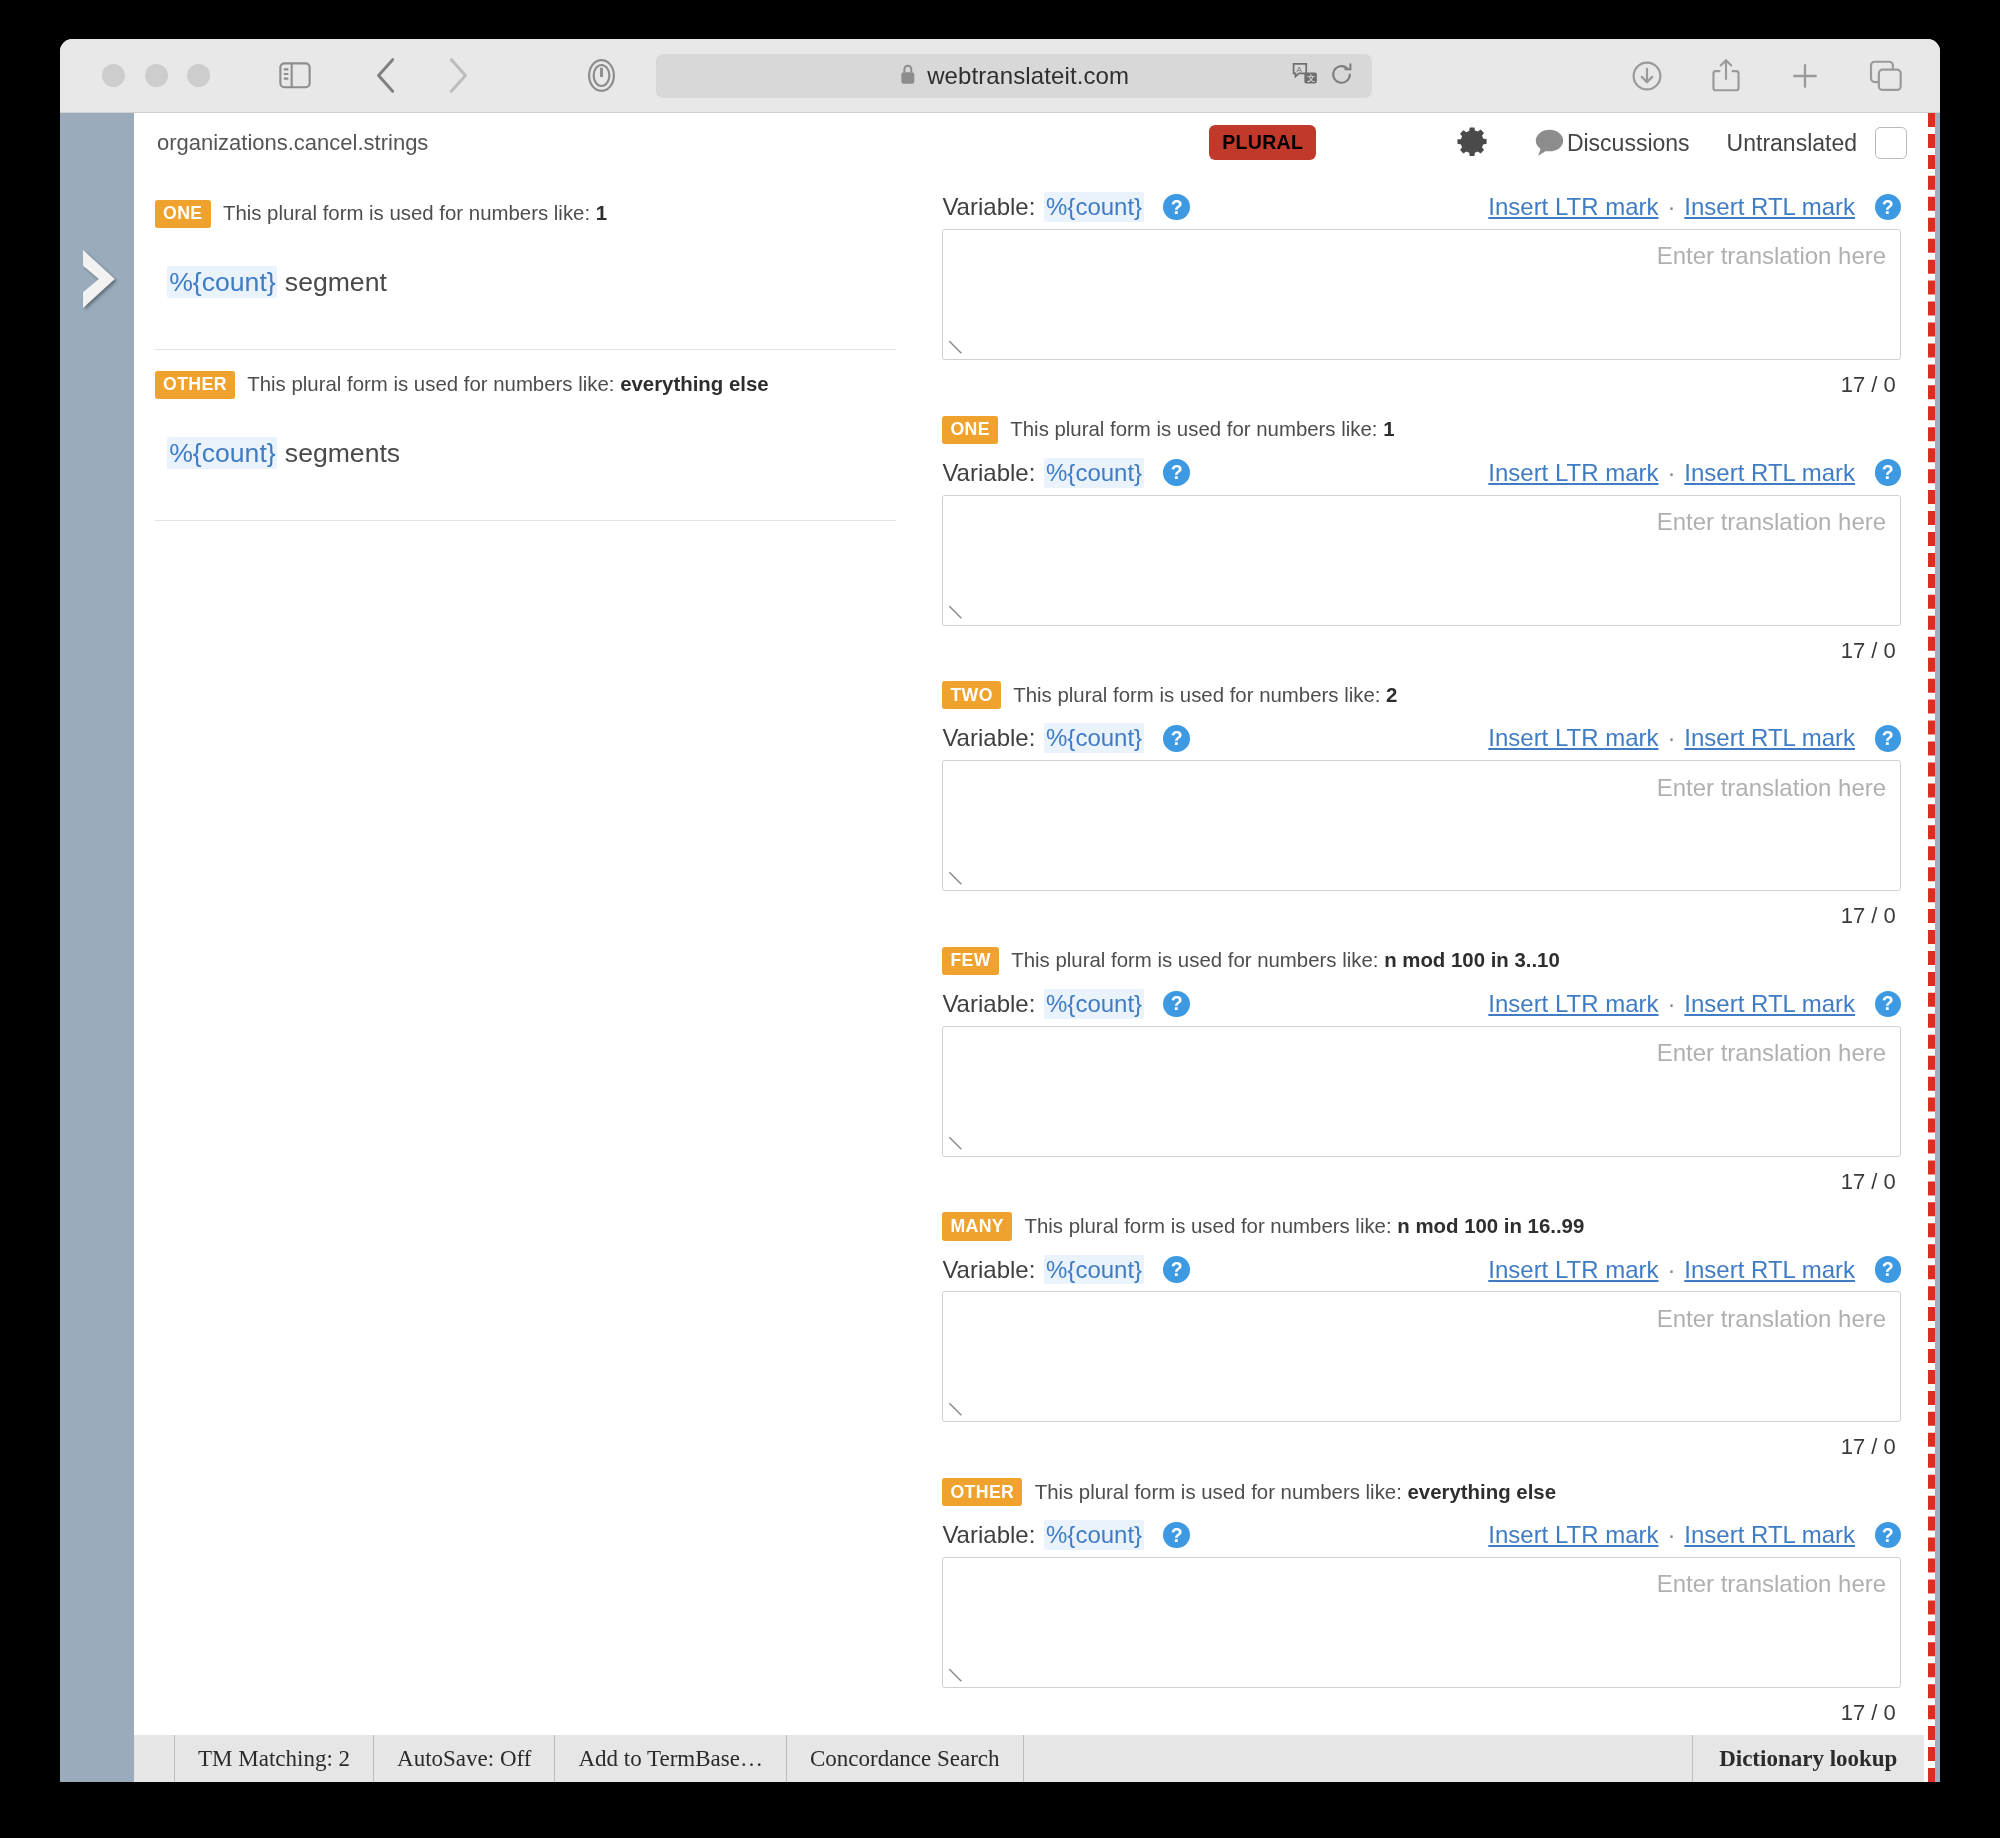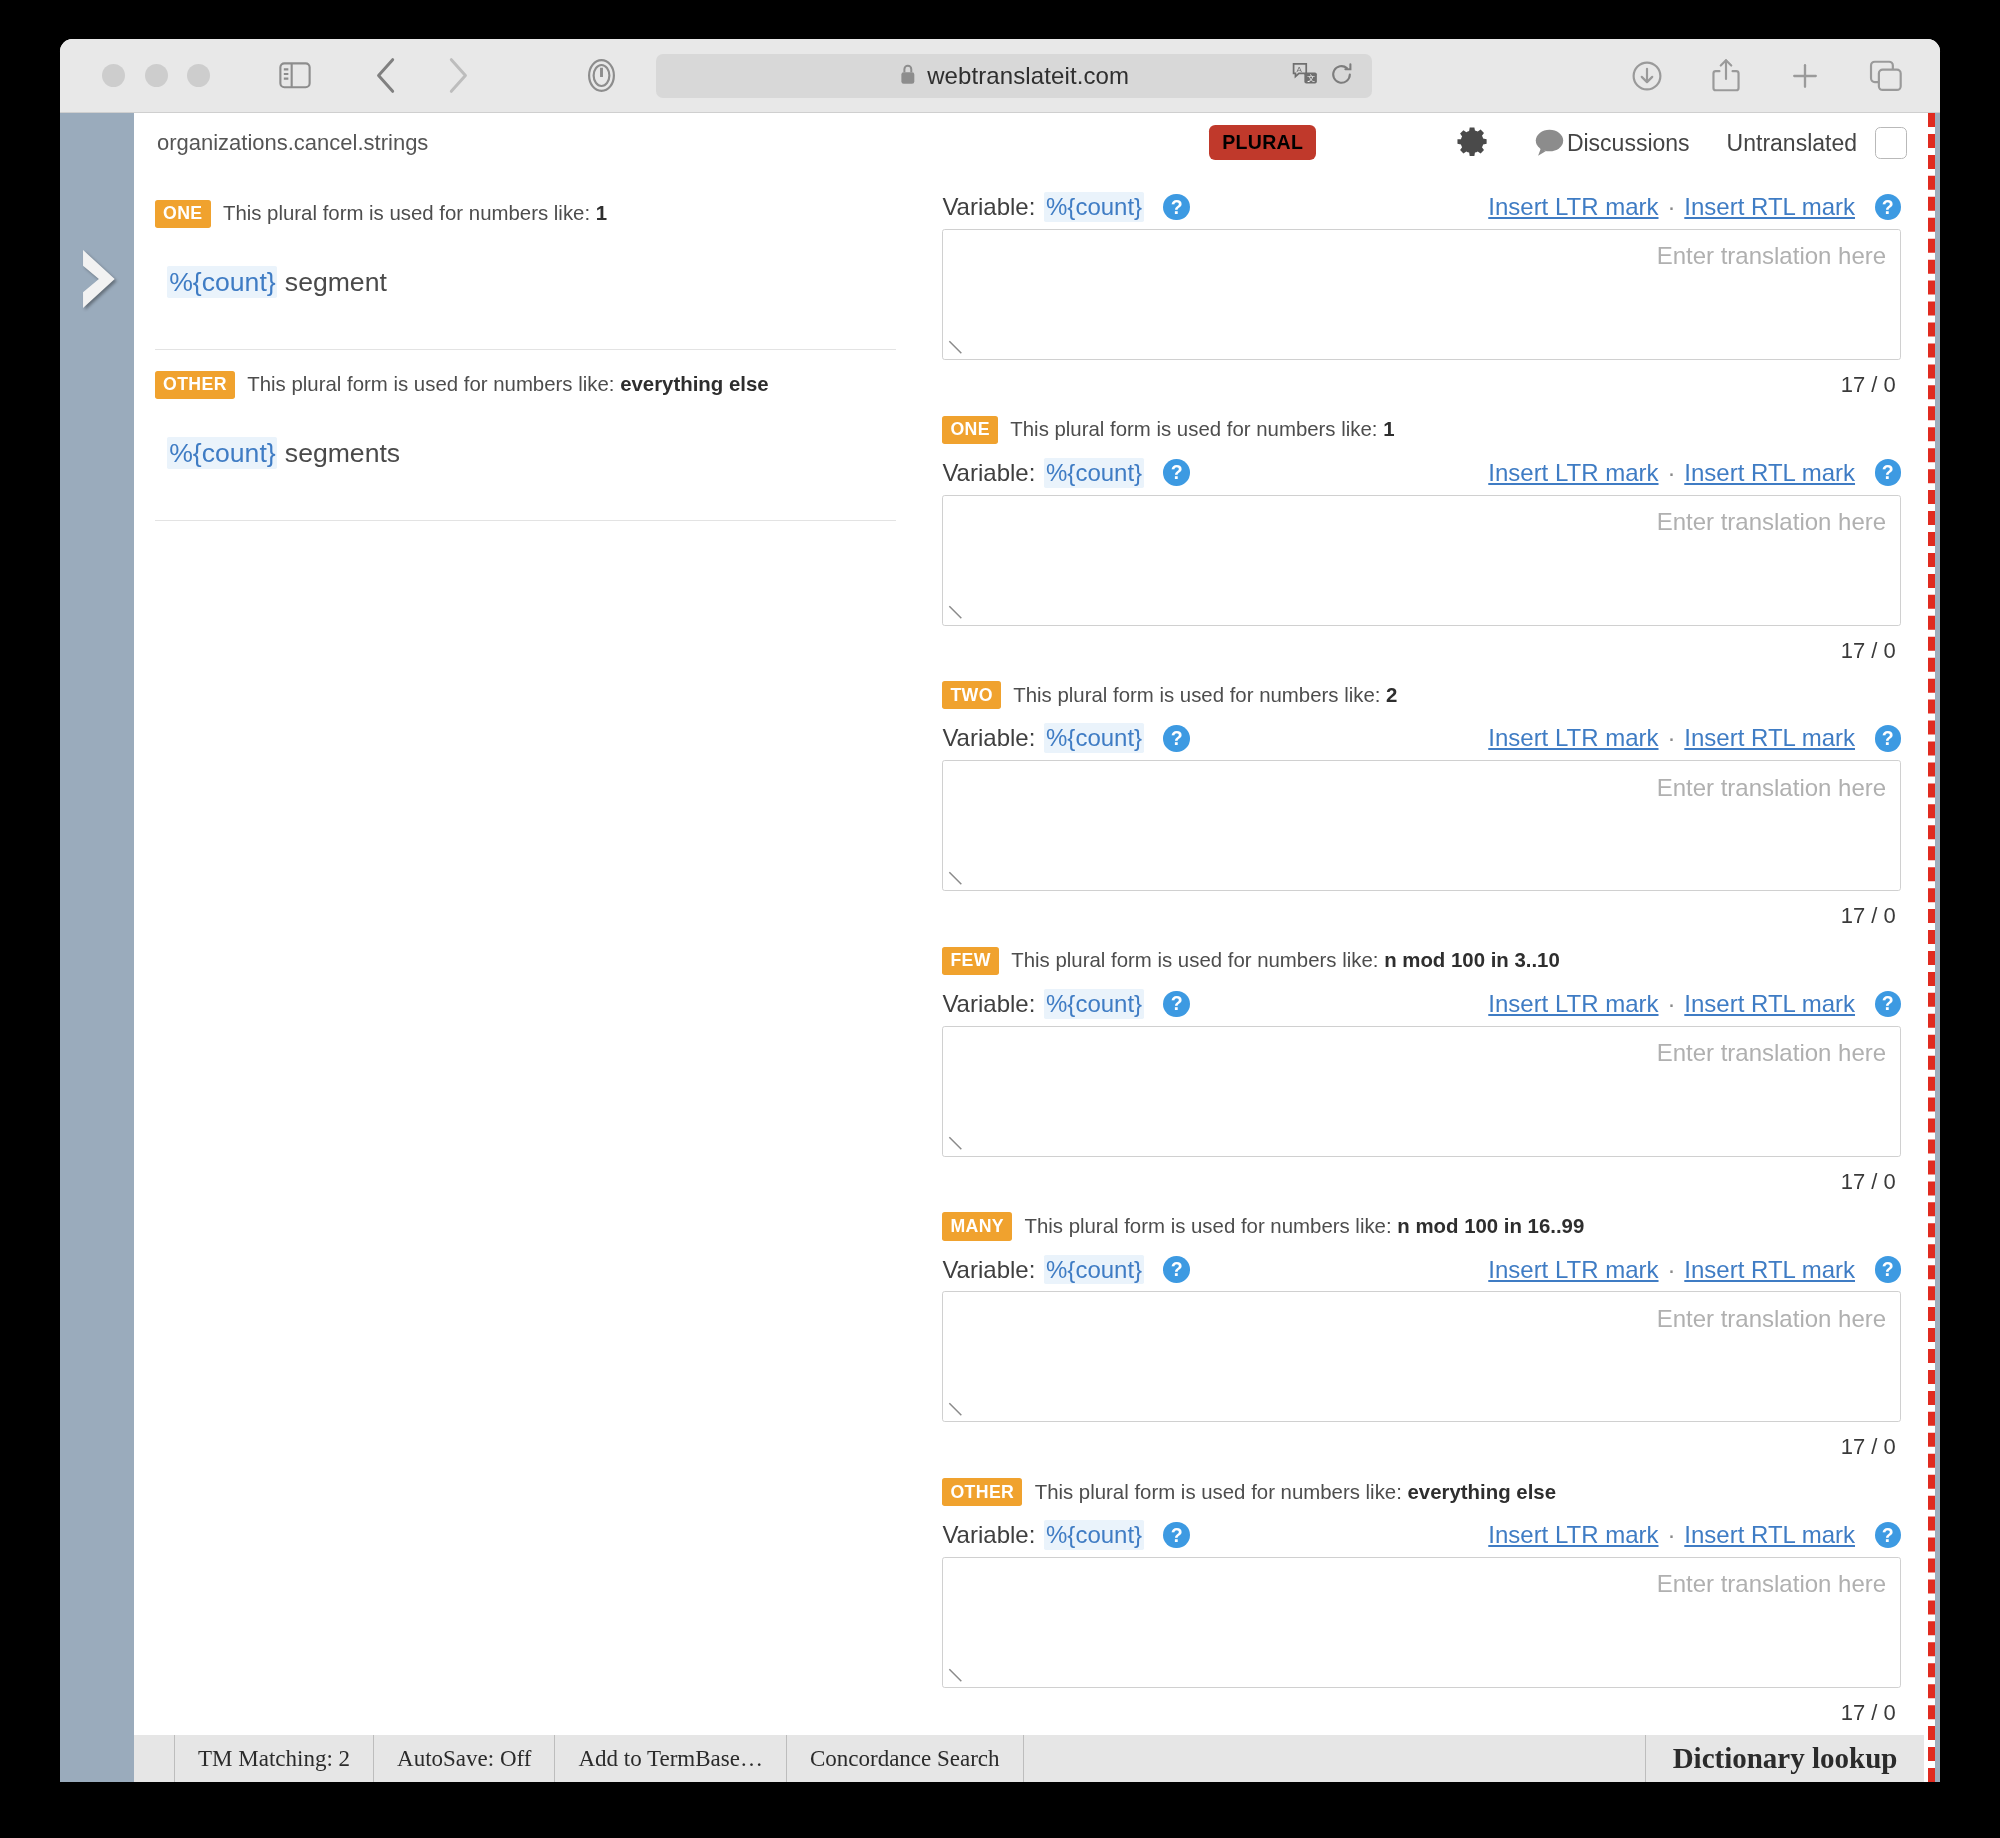--- a/index.html
+++ b/index.html
@@ -201,21 +201,21 @@
   }
   .sb-spacer { width: 41px; border-right: 0.9px solid #bdbdbd; }
   .sb-item {
     display: flex; align-items: center;
     padding: 0 23px;
     border-right: 0.9px solid #bdbdbd;
     font-size: 23px; color: #2b2b2b;
     white-space: nowrap;
   }
   .sb-flex { flex: 1; border-right: 0.9px solid #bdbdbd; }
-  .sb-right { font-weight: 700; padding: 0 26.6px; display: flex; align-items: center; font-size: 29px; color: #2b2b2b; }
+  .sb-right { font-weight: 700; padding: 0 26.6px; display: flex; align-items: center; font-size: 23px; color: #2b2b2b; }
 </style>
 </head>
 <body>
 
 <div id="safari-window">
 
   <div id="browser-toolbar">
 
     <div class="traffic-lights">
       <div class="tl"></div>

